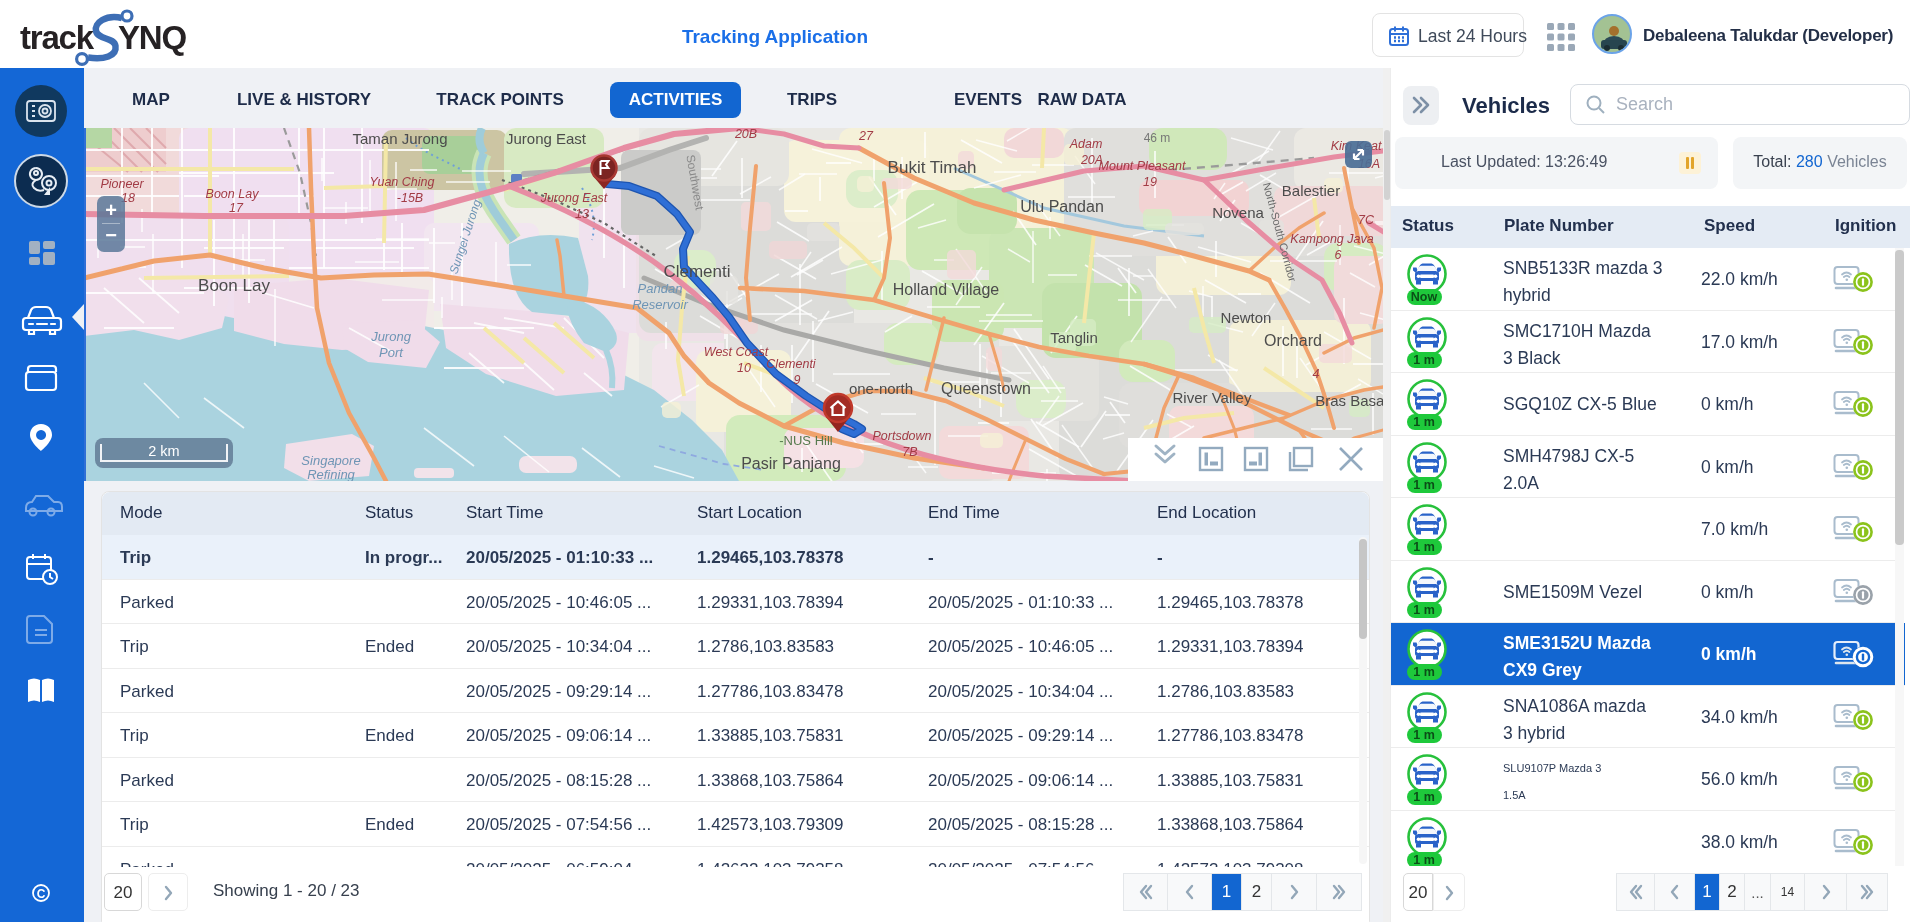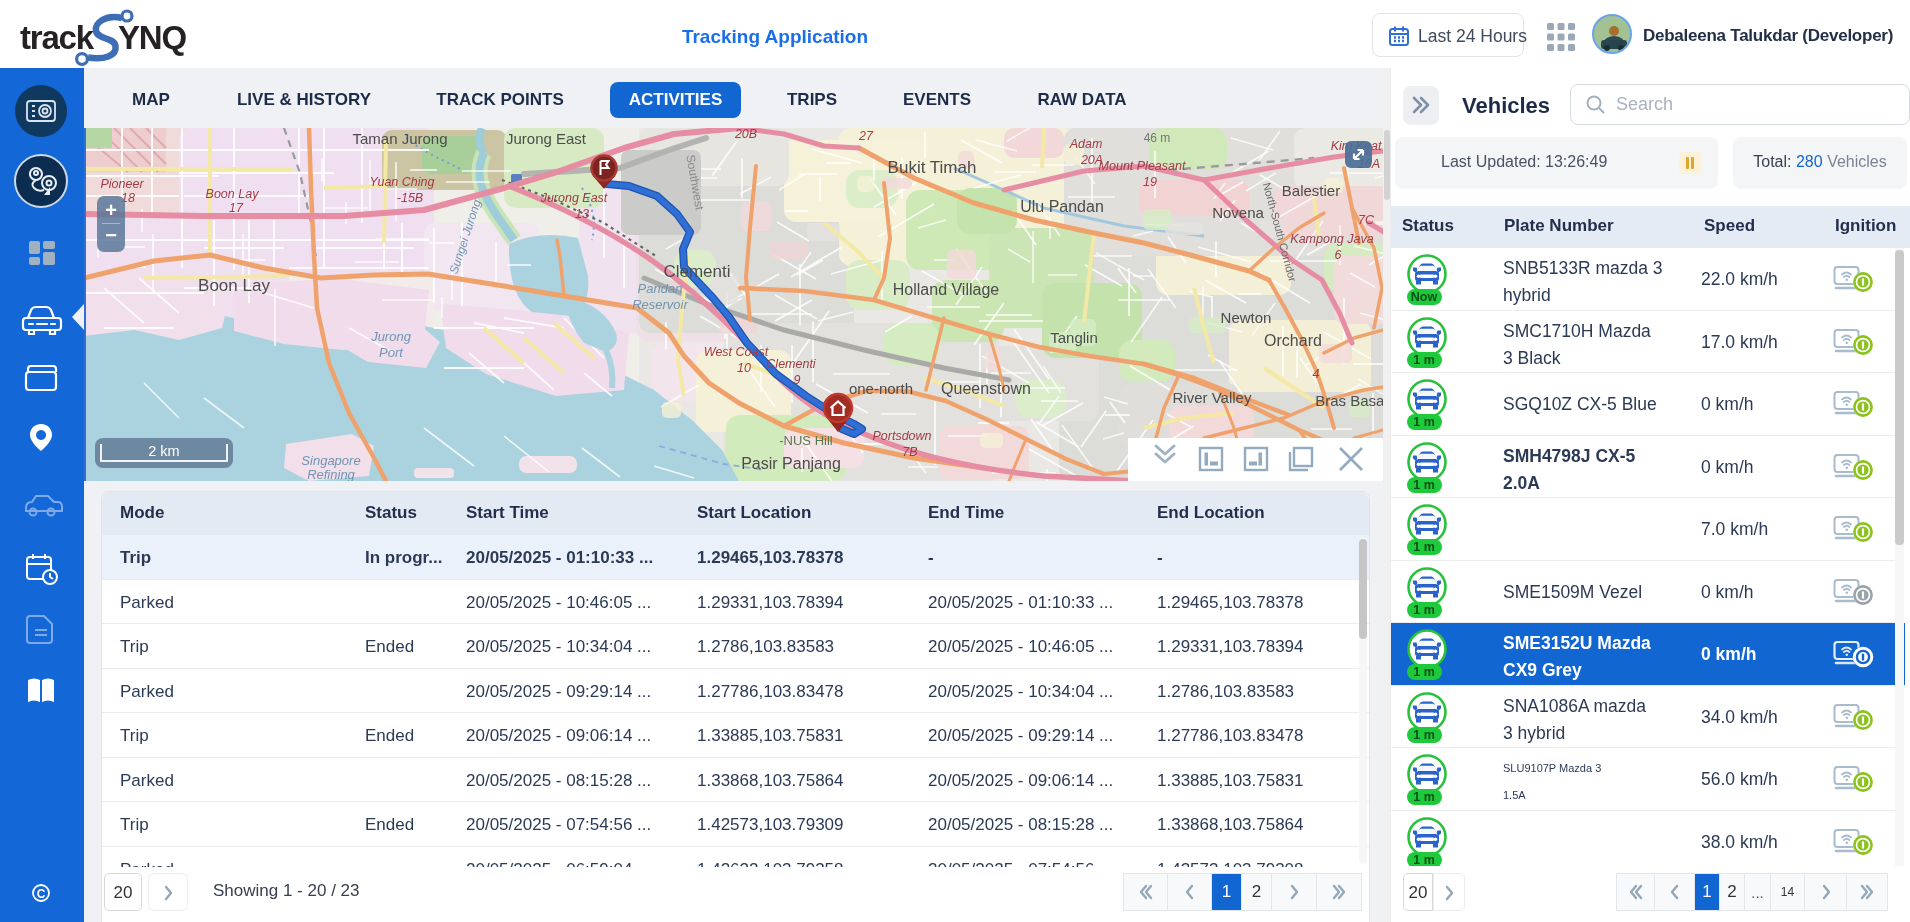--- a/index.html
+++ b/index.html
@@ -20,21 +20,21 @@
   
   #zoomctl { position:absolute; left:97px; top:196px; width:28px; height:56px; background:rgba(90,120,153,.85); border-radius:7px; z-index:3; color:#fff; }
   #zoomctl .zp { position:absolute; width:28px; text-align:center; font-size:20px; font-weight:bold; }
   #scalebar { position:absolute; left:95px; top:438px; width:138px; height:30px; background:rgba(92,117,144,.78); border-radius:8px; z-index:3; color:#fff; font-size:14.5px; text-align:center; line-height:27px; }
   #scalein { position:absolute; left:5px; top:6px; width:128px; height:18px; border-left:2px solid rgba(255,255,255,.9); border-right:2px solid rgba(255,255,255,.9); border-bottom:2px solid rgba(255,255,255,.9); }
   #expandbtn { position:absolute; left:1345px; top:141px; width:27px; height:27px; background:rgba(74,110,150,.92); border-radius:6px; z-index:3; }
   #maptools { position:absolute; left:1128px; top:438px; width:255px; height:43px; background:#fff; z-index:3; }
   
   #card { position:absolute; left:101px; top:491px; width:1269px; height:431px; background:#fff; border:1px solid #e3e3e3; border-radius:8px 8px 0 0; z-index:2; }
   #thead { position:absolute; left:0; top:0; width:1267px; height:43px; background:#e3eaf3; border-radius:8px 8px 0 0; }
-  .th { position:absolute; top:11px; font-size:17px; font-weight:bold; color:#22304d; }
+  .th { position:absolute; top:11px; font-size:17px; font-weight:normal; color:#22304d; }
   #rows { position:absolute; left:0; top:43px; width:1267px; height:332px; overflow:hidden; }
   .row { position:absolute; left:0; width:1267px; height:44.5px; border-bottom:1px solid #ececec; }
   .cell { position:absolute; top:13px; font-size:17px; color:#2b3a55; white-space:nowrap; }
   #pagerow { position:absolute; left:0; top:379px; width:1267px; height:56px; background:#fff; }
   
   #rpanel { position:absolute; left:1390px; top:68px; width:520px; height:854px; background:#fff; border-left:1px solid #ececec; }
   .vrow { position:absolute; left:0; width:504px; height:62.5px; border-bottom:1px solid #ececec; }
   .pgc { border:1px solid #e4e7ea; background:#f8f9fa; display:flex; align-items:center; justify-content:center; margin-left:-1px; }
   .vth { position:absolute; top:10px; font-size:17px; font-weight:bold; color:#22304d; }
   .chev { stroke:#9fb3c4; stroke-width:3; fill:none; stroke-linecap:round; stroke-linejoin:round; }
@@ -154,21 +154,21 @@
     <circle cx="41" cy="825" r="8" fill="none" stroke="#fff" stroke-width="1.8"></circle>
     <text x="41" y="830" font-size="12" font-weight="bold" fill="#fff" text-anchor="middle">C</text>
   </svg>
 </div>
 
 <div class="tab" style="left:151px">MAP</div>
 <div class="tab" style="left:304px">LIVE &amp; HISTORY</div>
 <div class="tab" style="left:500px">TRACK POINTS</div>
 <div id="pill">ACTIVITIES</div>
 <div class="tab" style="left:812px">TRIPS</div>
-<div class="tab" style="left:937px">EVENTS</div>
+<div class="tab" style="left:988px">EVENTS</div>
 <div class="tab" style="left:1082px">RAW DATA</div>
 
 <div style="position:absolute;left:84px;top:128px;width:2px;height:353px;background:#2f6fd6;z-index:3"></div>
 <div id="mapwrap"><svg width="1306" height="353" viewBox="0 0 1306 353">
 <rect x="0" y="0" width="1306" height="353" fill="#f0eee8"></rect>
 <rect x="555" y="0" width="751" height="353" fill="#e9e8e4"></rect>
 <rect x="0" y="0" width="130" height="92" rx="10" fill="#f1dada"></rect>
 <rect x="95" y="0" width="255" height="148" rx="10" fill="#f0dff0"></rect>
 <rect x="0" y="88" width="205" height="150" rx="10" fill="#f0dfee"></rect>
 <rect x="340" y="95" width="115" height="88" rx="10" fill="#f2e6f0"></rect>
@@ -926,21 +926,21 @@
 <rect x="13" y="27.5" width="5" height="4"></rect>
             <rect x="30" y="27.5" width="5" height="4"></rect>
 </g>
 <path d="M18 12.7 l12 0 q2.6 0.6 3.8 5.3 l-19.6 0 q1.2 -4.7 3.8 -5.3 z" fill="#fff" opacity="0.95"></path>
 <rect x="17" y="21.5" width="14" height="3.5" rx="1" fill="#fff"></rect>
 <circle cx="15.5" cy="23.3" r="1.8" fill="#fff"></circle>
           <circle cx="32.5" cy="23.3" r="1.8" fill="#fff"></circle>
 <rect x="4" y="36" width="35" height="16" rx="8" fill="#1ec93b"></rect>
 <text x="21" y="48" font-size="12.5" fill="#0b4e17" text-anchor="middle" font-weight="600">1 m</text>
 </svg>
-        <div style="position:absolute;left:112px;top:7px;font-size:17.5px;color:#2b3a55;font-weight:bold;line-height:27px">SMH4798J CX-5<br>2.0A</div>
+        <div style="position:absolute;left:112px;top:7px;font-size:17.5px;color:#2b3a55;font-weight:normal;line-height:27px">SMH4798J CX-5<br>2.0A</div>
         <div style="position:absolute;left:310px;top:21px;font-size:17.5px;color:#2b3a55;font-weight:normal">0 km/h</div>
         <svg class="abs" style="left:442px;top:17px" width="42" height="30" viewBox="0 0 42 30">
 <rect x="1.5" y="2" width="24" height="17" rx="3" fill="#fff" stroke="#a9bccd" stroke-width="2"></rect>
 <path d="M3 23 h21" stroke="#a9bccd" stroke-width="2.6" stroke-linecap="round"></path>
 <path d="M9 9.5 q4.5 -4 9 0 M10.8 12 q3 -2.5 5.6 0" stroke="#a9bccd" stroke-width="1.8" fill="none" stroke-linecap="round"></path>
 <circle cx="13.8" cy="14.8" r="1.3" fill="#a9bccd"></circle>
 <circle cx="30" cy="17" r="10" fill="#fff"></circle>
 <circle cx="30" cy="17" r="8.6" fill="none" stroke="#8bc31c" stroke-width="2.6"></circle>
 <circle cx="30" cy="17" r="5.6" fill="#8bc31c"></circle>
 <rect x="28.9" y="13.2" width="2.2" height="7.6" rx="1" fill="#fff"></rect>

